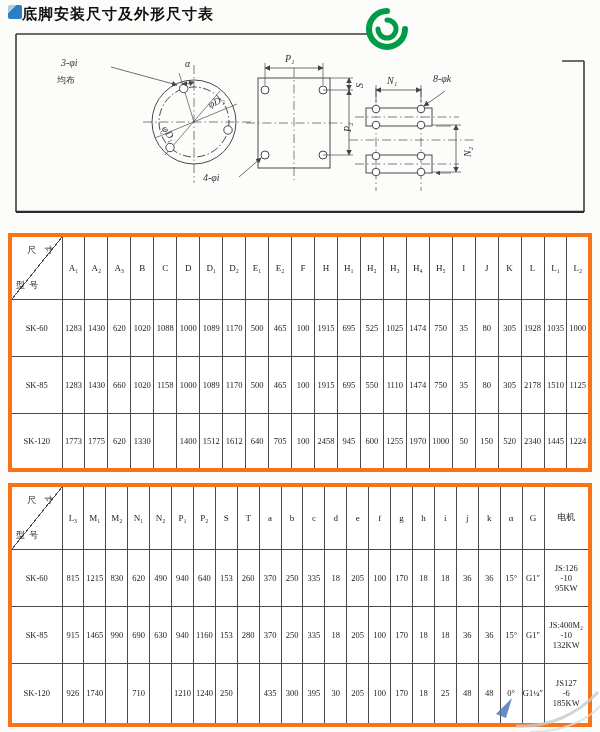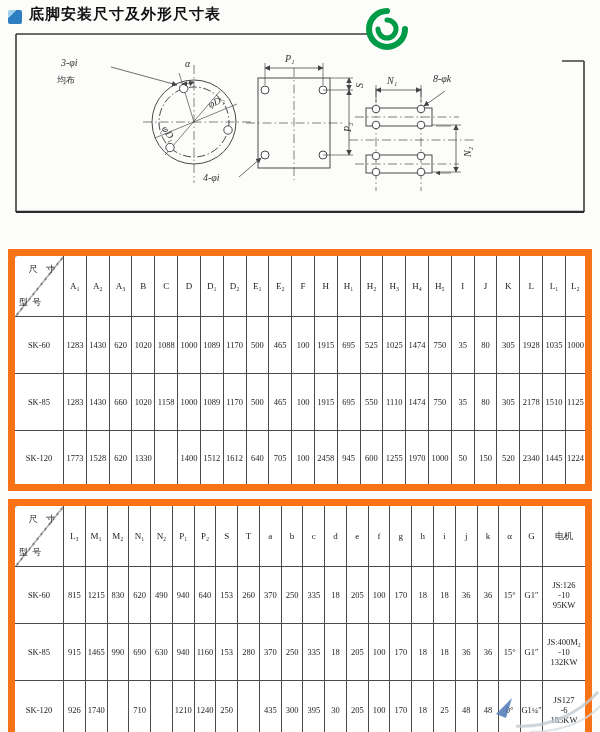--- a/index.html
+++ b/index.html
@@ -1,38 +1,38 @@
 <!DOCTYPE html>
 <html><head>
 <meta charset="utf-8">
 <style>
   html,body{margin:0;padding:0;}
   .page{position:relative;width:600px;height:732px;background:#fcfcfb;overflow:hidden;
         font-family:"DejaVu Sans",sans-serif;color:#1c1c1c;}
 
   
-  .title-bar{position:absolute;left:8px;top:5px;display:flex;align-items:flex-end;gap:7px;}
+  .title-bar{position:absolute;left:8px;top:5px;display:flex;align-items:flex-start;}
   .title-icon{width:14px;height:14px;border-radius:2px;
               background:linear-gradient(135deg,#9fd1ec 0 30%,#2e7fc1 30%);}
   .page-title{font-size:15px;font-weight:bold;letter-spacing:1px;margin:0;color:#111;}
 
   .logo{position:absolute;left:366px;top:2px;width:228px;height:56px;display:flex;align-items:center;}
   .logo-text{margin-left:3px;line-height:1;}
   .logo-cn{font-size:28px;font-weight:bold;color:#009b46;letter-spacing:1px;}
   .logo-en{font-size:18px;font-weight:bold;color:#1b5fae;letter-spacing:4px;margin-top:2px;}
 
   
   .drawing-panel{position:absolute;left:15px;top:33px;width:468px;height:180px;}
   .dlab{position:absolute;font:italic 10px "Liberation Serif",serif;color:#333;white-space:nowrap;}
   .dlab.cn{font-style:normal;font-size:9px;font-family:"DejaVu Sans",sans-serif;text-align:center;}
   .rot{transform:rotate(-90deg);transform-origin:0 0;}
 
   
   .dimtable{position:absolute;left:8px;width:584px;border-collapse:collapse;table-layout:fixed;
-            border:7px solid #f97316;background:#fff;margin-top:16px;}
+            border:4px solid #f97316;background:#fff;}
   #table1{top:233px;}
   #table2{top:483px;}
   .dimtable th,.dimtable td{border:1px solid #4a4a4a;padding:0;text-align:center;vertical-align:middle;
             font:8.5px "Liberation Serif",serif;color:#222;font-weight:normal;overflow:hidden;}
   .dimtable thead th{font-size:9px;}
   .head-row{height:64px;}
   .data-row{height:57px;}
   #table2 tr.data-row:last-child{height:62px;}
   .model{font-size:9px;}
   .diag{position:relative;
@@ -246,21 +246,21 @@
           <td>35</td>
           <td>80</td>
           <td>305</td>
           <td>2178</td>
           <td>1510</td>
           <td>1125</td>
         </tr>
         <tr class="data-row">
           <th class="model">SK-120</th>
           <td>1773</td>
-          <td>1528</td>
+          <td>1775</td>
           <td>620</td>
           <td>1330</td>
           <td></td>
           <td>1400</td>
           <td>1512</td>
           <td>1612</td>
           <td>640</td>
           <td>705</td>
           <td>100</td>
           <td>2458</td>

